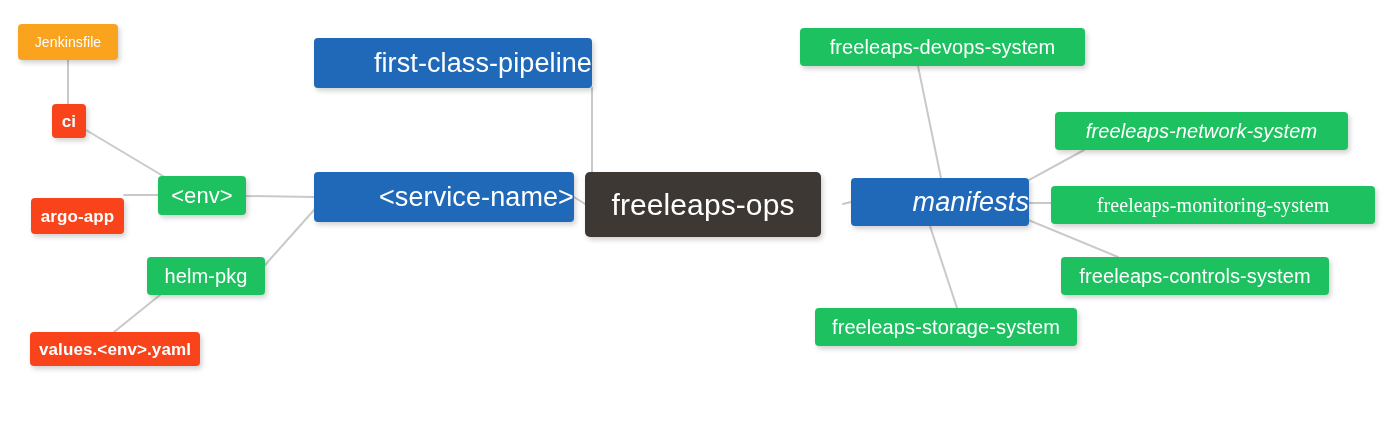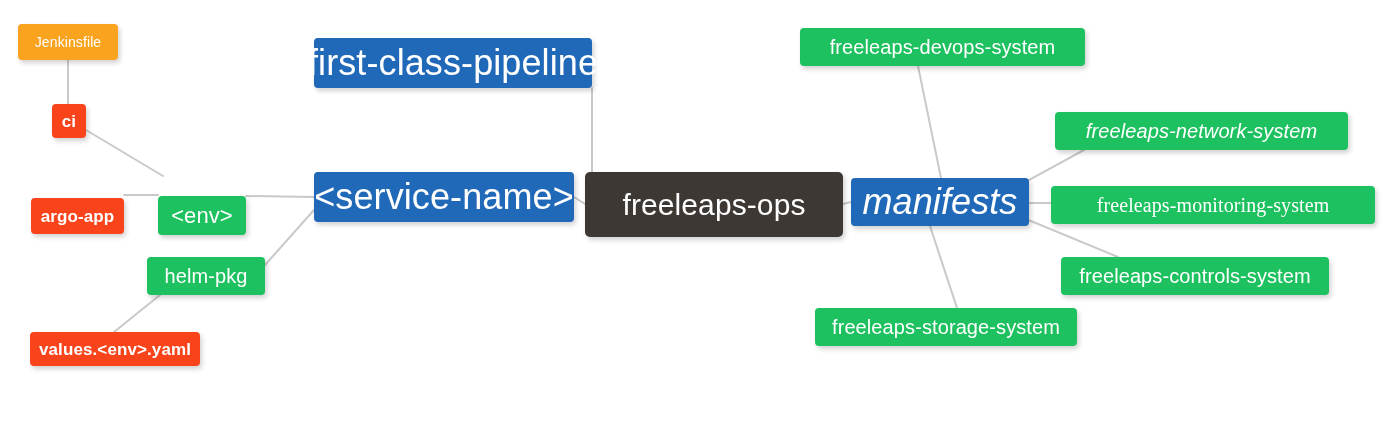--- a/index.html
+++ b/index.html
@@ -35,21 +35,21 @@
     white-space: nowrap;
     box-shadow: 2px 3px 5px rgba(0,0,0,0.18);
     letter-spacing: 0.1px;
     line-height: 1;
     user-select: none;
   }
   .node.root {
     border-radius: 5px;
   }
   .sz-root   { font-size: 30px; }
-  .sz-big    { font-size: 36px; }
+  .sz-big    { font-size: 27px; justify-content: flex-end; }
   .sz-mid    { font-size: 22px; }
   .sz-norm   { font-size: 20px; }
   .sz-small  { font-size: 17px; font-weight: bold; }
   .sz-tiny   { font-size: 14px; }
 </style>
 </head>
 <body>
 
 <div id="canvas">
   <svg id="edge-layer" width="1390" height="421" viewBox="0 0 1390 421" xmlns="http://www.w3.org/2000/svg">
@@ -71,36 +71,36 @@
   <div id="node-layer">
       <div class="node sz-tiny" style="left: 18px; top: 24px; width: 100px; height: 36px; background: rgb(250, 163, 30);">
         <span>Jenkinsfile</span>
       </div>
       <div class="node sz-small" style="left: 52px; top: 104px; width: 34px; height: 34px; background: rgb(249, 67, 27);">
         <span>ci</span>
       </div>
       <div class="node sz-small" style="left: 31px; top: 177px; width: 93px; height: 36px; background: rgb(249, 67, 27); margin-top: 21px;">
         <span>argo-app</span>
       </div>
-      <div class="node sz-mid" style="left: 158px; top: 176px; width: 88px; height: 39px; background: rgb(30, 193, 95); margin-top: 20px;">
+      <div class="node sz-mid" style="left: 158px; top: 176px; width: 88px; height: 39px; background: rgb(30, 193, 95);">
         <span>&lt;env&gt;</span>
       </div>
       <div class="node sz-norm" style="left: 147px; top: 257px; width: 118px; height: 38px; background: rgb(30, 193, 95);">
         <span>helm-pkg</span>
       </div>
       <div class="node sz-small" style="left: 10px; top: 332px; width: 170px; height: 34px; background: rgb(249, 67, 27); margin-left: 20px;">
         <span>values.&lt;env&gt;.yaml</span>
       </div>
       <div class="node sz-big" style="left: 314px; top: 38px; width: 278px; height: 50px; background: rgb(32, 105, 185);">
         <span>first-class-pipeline</span>
       </div>
       <div class="node sz-big" style="left: 314px; top: 172px; width: 260px; height: 50px; background: rgb(32, 105, 185);">
         <span>&lt;service-name&gt;</span>
       </div>
-      <div class="node sz-root root" style="left: 585px; top: 172px; width: 258px; height: 65px; background: rgb(62, 56, 52);">
+      <div class="node sz-root root" style="left: 585px; top: 172px; width: 236px; height: 65px; background: rgb(62, 56, 52);">
         <span>freeleaps-ops</span>
       </div>
       <div class="node sz-big" style="left: 851px; top: 178px; width: 178px; height: 48px; background: rgb(32, 105, 185); font-style: italic;">
         <span>manifests</span>
       </div>
       <div class="node sz-norm" style="left: 800px; top: 28px; width: 285px; height: 38px; background: rgb(30, 193, 95);">
         <span>freeleaps-devops-system</span>
       </div>
       <div class="node sz-norm" style="left: 1055px; top: 112px; width: 293px; height: 38px; background: rgb(30, 193, 95); font-style: italic;">
         <span>freeleaps-network-system</span>

